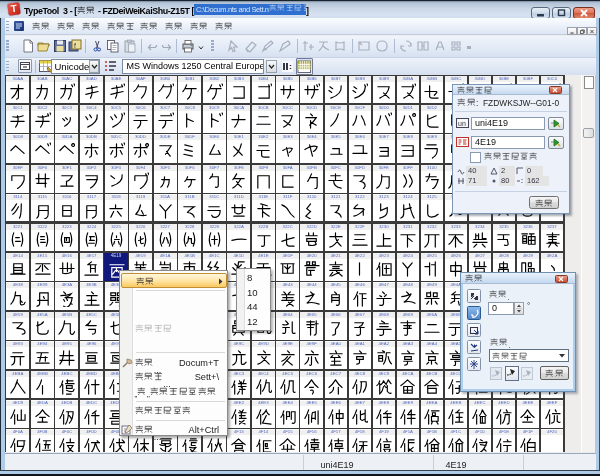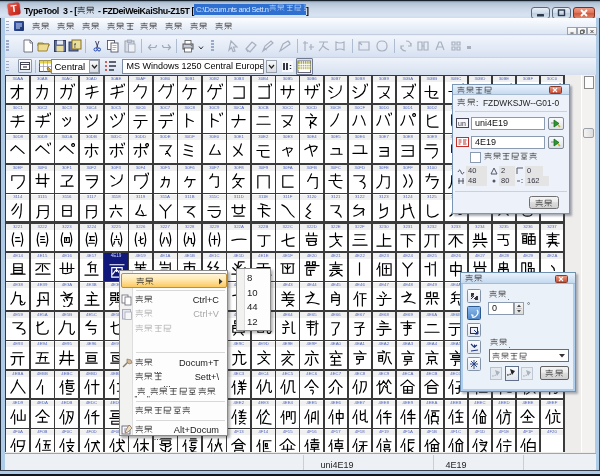--- a/index.html
+++ b/index.html
@@ -282,21 +282,21 @@
     </div>
     <div class="abs" style="left: 30.5px; top: 2px; width: 1px; height: 13px; background: rgb(174, 188, 210);"></div>
     <div class="abs" style="left: 34px; top: 2px; width: 14px; height: 13px;">
       <svg width="14" height="13" viewBox="0 0 14 13">
         <rect x="0.5" y="0.5" width="12" height="11" fill="#fff" stroke="#556"></rect>
         <rect x="0.5" y="0.5" width="12" height="3" fill="#E8D44A"></rect>
         <path d="M0.5 6.5h12M4.5 0.5v11M8.5 0.5v11" stroke="#99A" stroke-width="0.7"></path>
         <path d="M9 7l4 4-1.5 1L8 9z" fill="#D0A030" stroke="#705010" stroke-width="0.6"></path>
       </svg>
     </div>
-    <div class="abs" style="left: 46px; top: 1.5px; width: 49px; height: 15px; background: rgb(255, 255, 255); border: 1px solid rgb(122, 138, 160); box-sizing: border-box; font-size: 9.5px; line-height: 13px; color: rgb(0, 0, 0); padding-left: 3px;">Central</div>
+    <div class="abs" style="left: 46px; top: 1.5px; width: 49px; height: 15px; background: rgb(255, 255, 255); border: 1px solid rgb(122, 138, 160); box-sizing: border-box; font-size: 9.5px; line-height: 13px; color: rgb(0, 0, 0); padding-left: 3px;">Unicode</div>
     <div class="abs" style="left: 84px; top: 2.5px; width: 10.5px; height: 13px; background: linear-gradient(rgb(248, 248, 248), rgb(216, 220, 226)); border: 1px solid rgb(152, 160, 172); box-sizing: border-box;">
       <svg width="9" height="11" viewBox="0 0 9 11">
         <path d="M2 4l2.5 3L7 4" fill="none" stroke="#222" stroke-width="1.2"></path>
       </svg>
     </div>
     <div class="abs" style="left: 99px; top: 2.5px; width: 13px; height: 12px;">
       <svg width="13" height="12" viewBox="0 0 13 12">
         <path d="M1 2h2M1 6h2M1 10h2" stroke="#C03020" stroke-width="1.6"></path>
         <path d="M5 2h7M5 6h7M5 10h5" stroke="#334" stroke-width="1.3"></path>
       </svg>
@@ -2285,21 +2285,21 @@
       <svg width="8" height="8" viewBox="0 0 8 8">
         <path d="M1 1h6M1 1v6" stroke="#556" stroke-width="1"></path>
       </svg>
     </div>
     <div class="abs" style="left: 72px; top: 81px; width: 16px; height: 9.5px; background: rgb(228, 228, 228); font-size: 7.5px; line-height: 9.5px; padding-left: 2px; color: rgb(51, 51, 68);">0</div>
     <div class="abs" style="left: 4px; top: 92px; width: 8px; height: 8px; color: rgb(85, 85, 102);">
       <svg width="8" height="8" viewBox="0 0 8 8">
         <path d="M2 1v6M6 1v6M1 4h6" stroke="#556" stroke-width="1"></path>
       </svg>
     </div>
-    <div class="abs" style="left: 13px; top: 91px; width: 19px; height: 9.5px; background: rgb(228, 228, 228); font-size: 7.5px; line-height: 9.5px; padding-left: 2px; color: rgb(51, 51, 68);">48</div>
+    <div class="abs" style="left: 13px; top: 91px; width: 19px; height: 9.5px; background: rgb(228, 228, 228); font-size: 7.5px; line-height: 9.5px; padding-left: 2px; color: rgb(51, 51, 68);">71</div>
     <div class="abs" style="left: 37px; top: 92px; width: 8px; height: 8px; color: rgb(85, 85, 102);">
       <svg width="8" height="8" viewBox="0 0 8 8">
         <circle cx="4" cy="4" r="1.5" fill="#556"></circle>
       </svg>
     </div>
     <div class="abs" style="left: 46px; top: 91px; width: 14px; height: 9.5px; background: rgb(228, 228, 228); font-size: 7.5px; line-height: 9.5px; padding-left: 2px; color: rgb(51, 51, 68);">80</div>
     <div class="abs" style="left: 63px; top: 92px; width: 8px; height: 8px; color: rgb(85, 85, 102);">
       <svg width="8" height="8" viewBox="0 0 8 8">
         <path d="M1 4h3M6 2v1M6 5v1" stroke="#556" stroke-width="1"></path>
       </svg>
@@ -2418,48 +2418,20 @@
       <div class="abs" style="left: 14px; top: 2.5px; height: 10px;"><svg width="8.6" height="8.6" viewBox="0 0 14 14" style="display:inline-block;vertical-align:top;margin-right:1px">
           <path d="M1 3h12M7 1v3M2 6h10M1 9h12M4 10.5l-2.5 2.5M10 10.5l2.5 2.5" fill="none" stroke="currentColor" stroke-width="1.05"></path>
         </svg><svg width="8.6" height="8.6" viewBox="0 0 14 14" style="display:inline-block;vertical-align:top;margin-right:1px">
           <path d="M2 2h10v3.5H2zM1 7h12M7 7v5M4 9.5l-3 3M10 9.5l3 3" fill="none" stroke="currentColor" stroke-width="1.05"></path>
         </svg></div>
       <svg class="abs" style="right:3px;top:4px;" width="5" height="7" viewBox="0 0 5 7">
         <path d="M1 0.5L4.5 3.5 1 6.5z" fill="#333"></path>
       </svg>
     </div>
     <div class="abs" style="left: 16px; top: 18.35px; width: 89px; height: 1px; background: rgb(216, 216, 216);"></div>
-    <div class="abs" style="left: 1px; top: 20.95px; width: 106.5px; height: 14.55px; color: rgb(26, 26, 26);">
-      <div class="abs" style="left: 14px; top: 2.5px; height: 10px;"><svg width="8.6" height="8.6" viewBox="0 0 14 14" style="display:inline-block;vertical-align:top;margin-right:1px">
-          <path d="M1 3h12M7 1v3M2 6h10M1 9h12M4 10.5l-2.5 2.5M10 10.5l2.5 2.5" fill="none" stroke="currentColor" stroke-width="1.05"></path>
-        </svg><svg width="8.6" height="8.6" viewBox="0 0 14 14" style="display:inline-block;vertical-align:top;margin-right:1px">
-          <path d="M2 2h10v3.5H2zM1 7h12M7 7v5M4 9.5l-3 3M10 9.5l3 3" fill="none" stroke="currentColor" stroke-width="1.05"></path>
-        </svg></div>
-      <div class="abs" style="right: 8px; top: 2.5px; height: 10px; font-size: 9.2px; line-height: 10px;">Ctrl+C</div>
-      <div class="abs" style="left: 0px; top: 1.5px; width: 12px; height: 12px;">
-        <svg width="12" height="12" viewBox="0 0 12 12">
-          <rect x="1" y="1" width="6" height="8" fill="#fff" stroke="#667" stroke-width="0.8"></rect>
-          <rect x="4" y="3" width="6" height="8" fill="#fff" stroke="#667" stroke-width="0.8"></rect>
-        </svg>
-      </div>
-    </div>
-    <div class="abs" style="left: 1px; top: 35.5px; width: 106.5px; height: 14.55px; color: rgb(168, 168, 168);">
-      <div class="abs" style="left: 14px; top: 2.5px; height: 10px;"><svg width="8.6" height="8.6" viewBox="0 0 14 14" style="display:inline-block;vertical-align:top;margin-right:1px">
-          <path d="M1 3h12M7 1v3M2 6h10M1 9h12M4 10.5l-2.5 2.5M10 10.5l2.5 2.5" fill="none" stroke="currentColor" stroke-width="1.05"></path>
-        </svg><svg width="8.6" height="8.6" viewBox="0 0 14 14" style="display:inline-block;vertical-align:top;margin-right:1px">
-          <path d="M2 2h10v3.5H2zM1 7h12M7 7v5M4 9.5l-3 3M10 9.5l3 3" fill="none" stroke="currentColor" stroke-width="1.05"></path>
-        </svg></div>
-      <div class="abs" style="right: 8px; top: 2.5px; height: 10px; font-size: 9.2px; line-height: 10px;">Ctrl+V</div>
-      <div class="abs" style="left: 0px; top: 1.5px; width: 12px; height: 12px;">
-        <svg width="12" height="12" viewBox="0 0 12 12">
-          <rect x="1.5" y="1.5" width="8" height="9.5" fill="#E4E7EC" stroke="#AAB"></rect>
-          <rect x="4" y="4" width="6.5" height="7.5" fill="#F4F6F8" stroke="#AAB" stroke-width="0.8"></rect>
-        </svg>
-      </div>
-    </div>
     <div class="abs" style="left: 1px; top: 50.05px; width: 106.5px; height: 14.55px; color: rgb(168, 168, 168);">
       <div class="abs" style="left: 14px; top: 2.5px; height: 10px;"><svg width="8.6" height="8.6" viewBox="0 0 14 14" style="display:inline-block;vertical-align:top;margin-right:1px">
           <path d="M1 3h12M7 1v3M2 6h10M1 9h12M4 10.5l-2.5 2.5M10 10.5l2.5 2.5" fill="none" stroke="currentColor" stroke-width="1.05"></path>
         </svg><svg width="8.6" height="8.6" viewBox="0 0 14 14" style="display:inline-block;vertical-align:top;margin-right:1px">
           <path d="M2 2h10v3.5H2zM1 7h12M7 7v5M4 9.5l-3 3M10 9.5l3 3" fill="none" stroke="currentColor" stroke-width="1.05"></path>
         </svg><svg width="8.6" height="8.6" viewBox="0 0 14 14" style="display:inline-block;vertical-align:top;margin-right:1px">
           <path d="M1 2.5h12M7 2.5v10M2 6.5h10M2 12.5h10" fill="none" stroke="currentColor" stroke-width="1.05"></path>
         </svg><svg width="8.6" height="8.6" viewBox="0 0 14 14" style="display:inline-block;vertical-align:top;margin-right:1px">
           <path d="M2 1.5v11M2 2h10.5v5H2M4.5 9.5h7M4.5 12.5h8" fill="none" stroke="currentColor" stroke-width="1.05"></path>
         </svg></div>
@@ -2524,21 +2496,21 @@
           <path d="M1 3h12M7 1v3M2 6h10M1 9h12M4 10.5l-2.5 2.5M10 10.5l2.5 2.5" fill="none" stroke="currentColor" stroke-width="1.05"></path>
         </svg></div>
     </div>
     <div class="abs" style="left: 16px; top: 148.55px; width: 89px; height: 1px; background: rgb(216, 216, 216);"></div>
     <div class="abs" style="left: 1px; top: 151.15px; width: 106.5px; height: 14.55px; color: rgb(26, 26, 26);">
       <div class="abs" style="left: 14px; top: 2.5px; height: 10px;"><svg width="8.6" height="8.6" viewBox="0 0 14 14" style="display:inline-block;vertical-align:top;margin-right:1px">
           <path d="M1 3h12M7 1v3M2 6h10M1 9h12M4 10.5l-2.5 2.5M10 10.5l2.5 2.5" fill="none" stroke="currentColor" stroke-width="1.05"></path>
         </svg><svg width="8.6" height="8.6" viewBox="0 0 14 14" style="display:inline-block;vertical-align:top;margin-right:1px">
           <path d="M2 2h10v3.5H2zM1 7h12M7 7v5M4 9.5l-3 3M10 9.5l3 3" fill="none" stroke="currentColor" stroke-width="1.05"></path>
         </svg><span style="font-size:9px;vertical-align:-1px;">...</span></div>
-      <div class="abs" style="right: 8px; top: 2.5px; height: 10px; font-size: 9.2px; line-height: 10px;">Alt+Docum</div>
+      <div class="abs" style="right: 8px; top: 2.5px; height: 10px; font-size: 9.2px; line-height: 10px;">Alt+Ctrl</div>
       <div class="abs" style="left: 0px; top: 1.5px; width: 12px; height: 12px;">
         <svg width="12" height="12" viewBox="0 0 12 12">
           <rect x="1" y="2" width="8" height="8" fill="#F8F8FA" stroke="#667" stroke-width="0.9"></rect>
           <path d="M3 5h4M3 7h3" stroke="#88A" stroke-width="0.9"></path>
           <path d="M8 1l3 3-4 4-3 1 1-3z" fill="#E8E0C0" stroke="#865" stroke-width="0.7"></path>
         </svg>
       </div>
     </div>
   </div>
 <div class="abs" style="left: 236px; top: 268.3px; width: 35px; height: 62.5px; background: rgb(253, 253, 253); border: 1px solid rgb(138, 138, 138); box-sizing: border-box; box-shadow: rgba(40, 40, 40, 0.35) 2px 2px 2.5px;">

